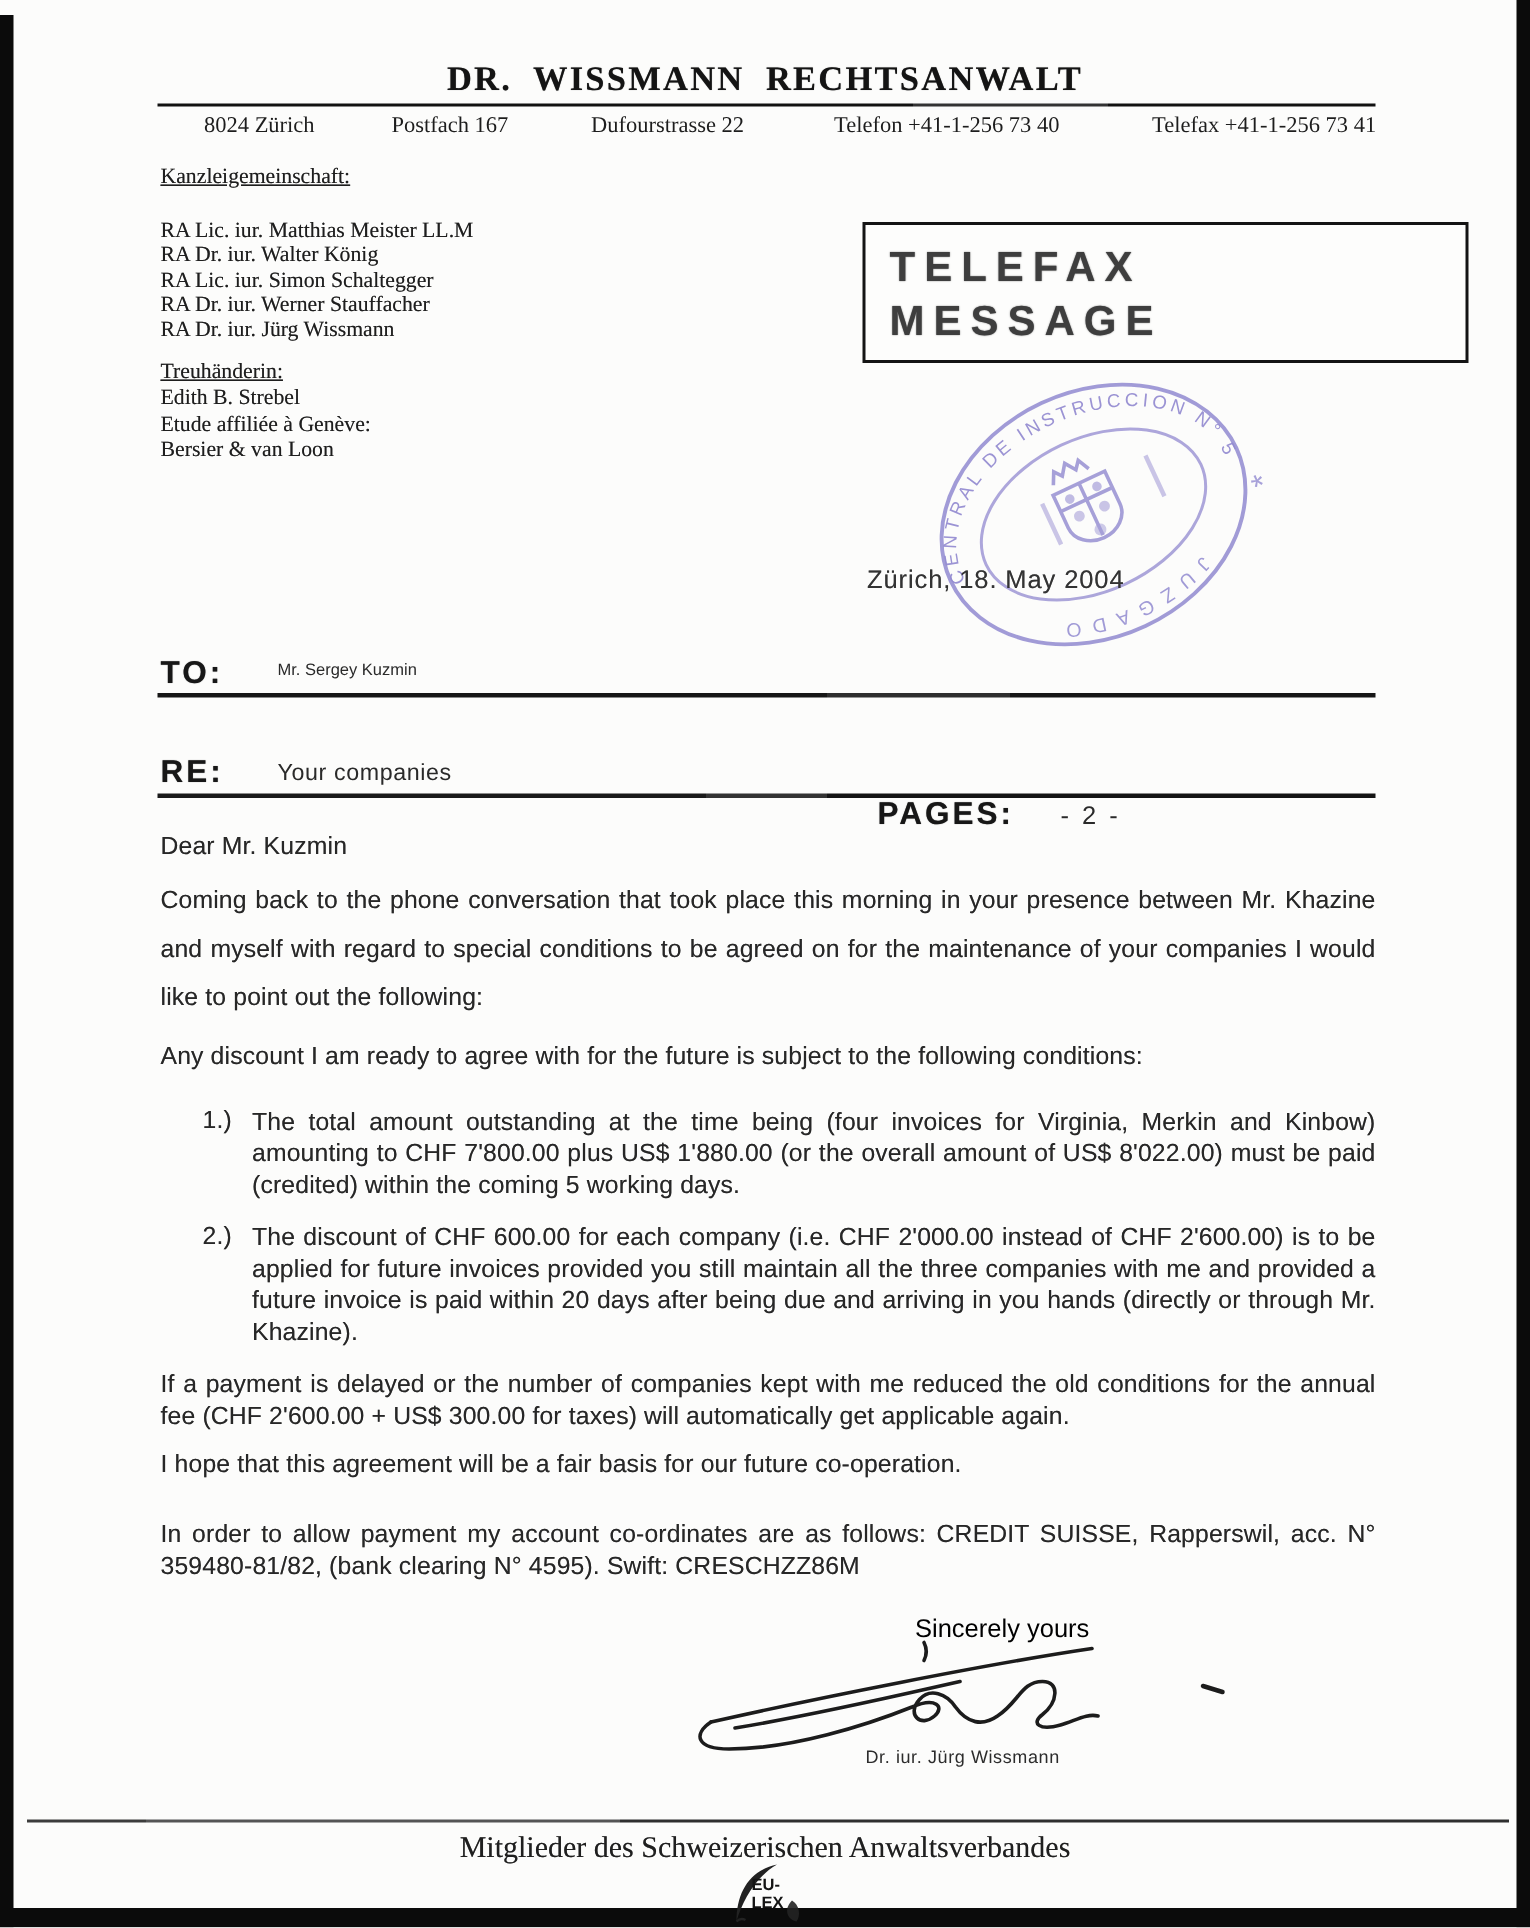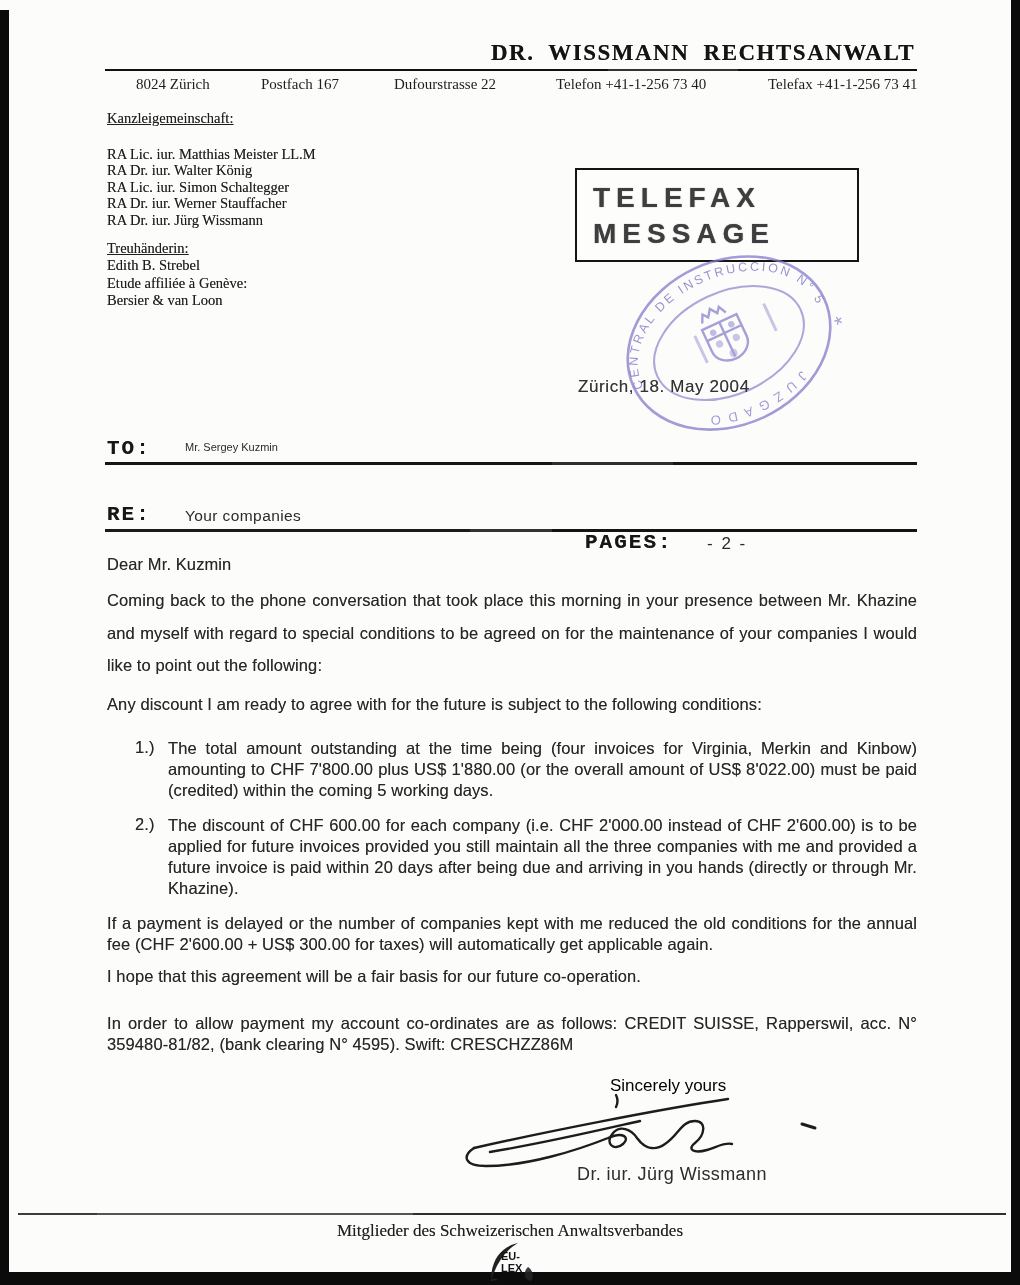--- a/index.html
+++ b/index.html
@@ -10,21 +10,21 @@
     font-family:"Liberation Sans", sans-serif; color:#262626;
   }
   
   .bar { position:absolute; background:#0b0b0b; }
   .bar-left  { left:0; top:10px; width:9px; bottom:0; }
   .bar-right { right:0; top:0; width:9px; bottom:0; }
   .bar-bottom{ left:0; right:0; bottom:0; height:13px; }
 
   
   .lh-title {
-    position:absolute; top:40px; left:105px; width:810px; text-align:right;
+    position:absolute; top:40px; left:105px; width:810px; text-align:center;
     font-family:"Liberation Serif", serif; font-weight:bold; font-size:23px;
     letter-spacing:1.5px; word-spacing:7px; color:#141414;
     text-shadow:0 0 .5px rgba(0,0,0,.6);
   }
   .lh-rule { position:absolute; top:69px; left:105px; width:812px; height:2px;
     background:linear-gradient(90deg,#111 0 62%, #333 62% 78%, #111 78%); }
   .contact { position:absolute; top:76px; left:0; width:1020px;
     font-family:"Liberation Serif", serif; font-size:15px; color:#1d1d1d; }
   .contact span { position:absolute; white-space:nowrap;margin-left:28px; }
   .c0{left:108px} .c1{left:233px} .c2{left:366px} .c3{left:528px} .c4{left:740px}
@@ -32,36 +32,35 @@
   
   .firm { position:absolute; left:107px; top:110px; width:330px;
     font-family:"Liberation Serif", serif; font-size:14.5px; color:#1e1e1e;
     line-height:16.5px; text-shadow:0 0 .4px rgba(0,0,0,.5); }
   .firm .head { text-decoration:underline; margin-bottom:19px; }
   .firm .member { white-space:nowrap; }
   .firm .trustee-label { text-decoration:underline; margin-top:12px; }
   .firm .geneva-label { margin-top:2px; }
 
   
-  .fax-box { position:absolute; left:575px; top:168px; width:284px; height:94px;
+  .fax-box { position:absolute; left:575px; top:148px; width:404px; height:94px;
     border:2px solid #141414; background:#fdfdfc; padding:10px 0 0 16px; }
   .fax-box div { font-weight:bold; font-size:28px; letter-spacing:6px;
     color:#3e3e3e; line-height:36px; text-shadow:0 0 1px rgba(40,40,40,.7); }
 
   
   .stamp { position:absolute; left:589px; top:228px; width:280px; height:230px; }
 
   .dateline { position:absolute; left:578px; top:377px; font-size:17px;
     color:#333; letter-spacing:.6px; text-shadow:0 0 .4px rgba(0,0,0,.45); }
 
   
   .to-label, .re-label, .pages-label {
     font-weight:bold; font-size:21px; letter-spacing:2px; color:#171717;
     text-shadow:0 0 .6px rgba(0,0,0,.6);
-    font-family:Liberation Mono, monospace;
   }
   .to-row { position:absolute; left:107px; top:437px; }
   .to-value { position:absolute; left:78px; top:4px; font-size:11px; color:#2a2a2a; white-space:nowrap; }
   .rule-to { position:absolute; left:105px; top:462px; width:812px; height:3px;
     background:linear-gradient(90deg,#161616 0 55%, #2e2e2e 55% 70%, #161616 70%); }
   .re-row { position:absolute; left:107px; top:503px; }
   .re-value { position:absolute; left:78px; top:4px; font-size:15.5px; color:#2a2a2a; letter-spacing:.4px; white-space:nowrap; }
   .pages-row { position:absolute; left:585px; top:531px; }
   .pages-value { position:absolute; left:122px; top:3px; font-size:17px; color:#2a2a2a; letter-spacing:2px; white-space:nowrap; }
   .rule-re { position:absolute; left:105px; top:529px; width:812px; height:3px;
@@ -79,27 +78,27 @@
   .li + .li { margin-top:14px; }
   .li-num { flex:none; width:33px; }
   .li-text { flex:1; text-align:justify; line-height:21px; }
   .p3 { margin-top:14px; line-height:21.5px; text-align:justify; }
   .p4 { margin-top:10px; line-height:21px; }
   .p5 { margin-top:26px; line-height:21.5px; text-align:justify; }
 
   
   .closing { position:absolute; left:610px; top:1076px; font-size:17px; color:#000000; }
   .signature { position:absolute; left:450px; top:1086px; width:380px; height:95px; }
-  .sig-name { position:absolute; left:577px; top:1164px; font-size:18px; color:#2c2c2c; letter-spacing:.4px; }
+  .sig-name { position:absolute; left:577px; top:1164px; font-size:12px; color:#2c2c2c; letter-spacing:.4px; }
 
   
   .footer-rule { position:absolute; left:18px; right:14px; top:1213px; height:2px;
     background:linear-gradient(90deg,#3c3c3c 0 8%, #555 8% 40%, #2f2f2f 40%); }
   .footer-text { position:absolute; top:1221px; left:0; width:1020px; text-align:center;
-    font-family:"Liberation Serif", serif; font-size:17px; color:#1f1f1f;
+    font-family:"Liberation Serif", serif; font-size:20px; color:#1f1f1f;
     text-shadow:0 0 .4px rgba(0,0,0,.5); }
   .eulex { position:absolute; left:482px; top:1241px; width:56px; height:42px; }
 </style>
 </head>
 <body>
 
 <div class="page">
 
   <div class="bar bar-left"></div>
   <div class="bar bar-right"></div>

